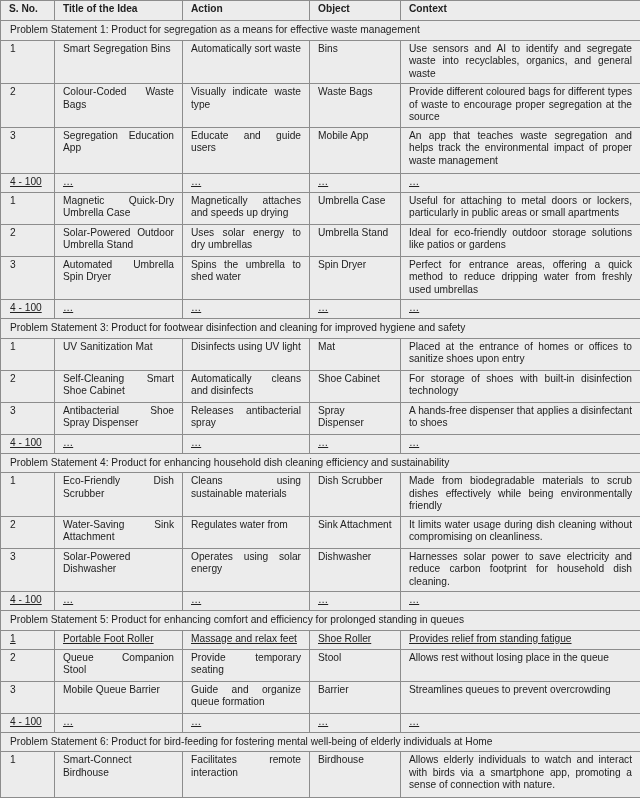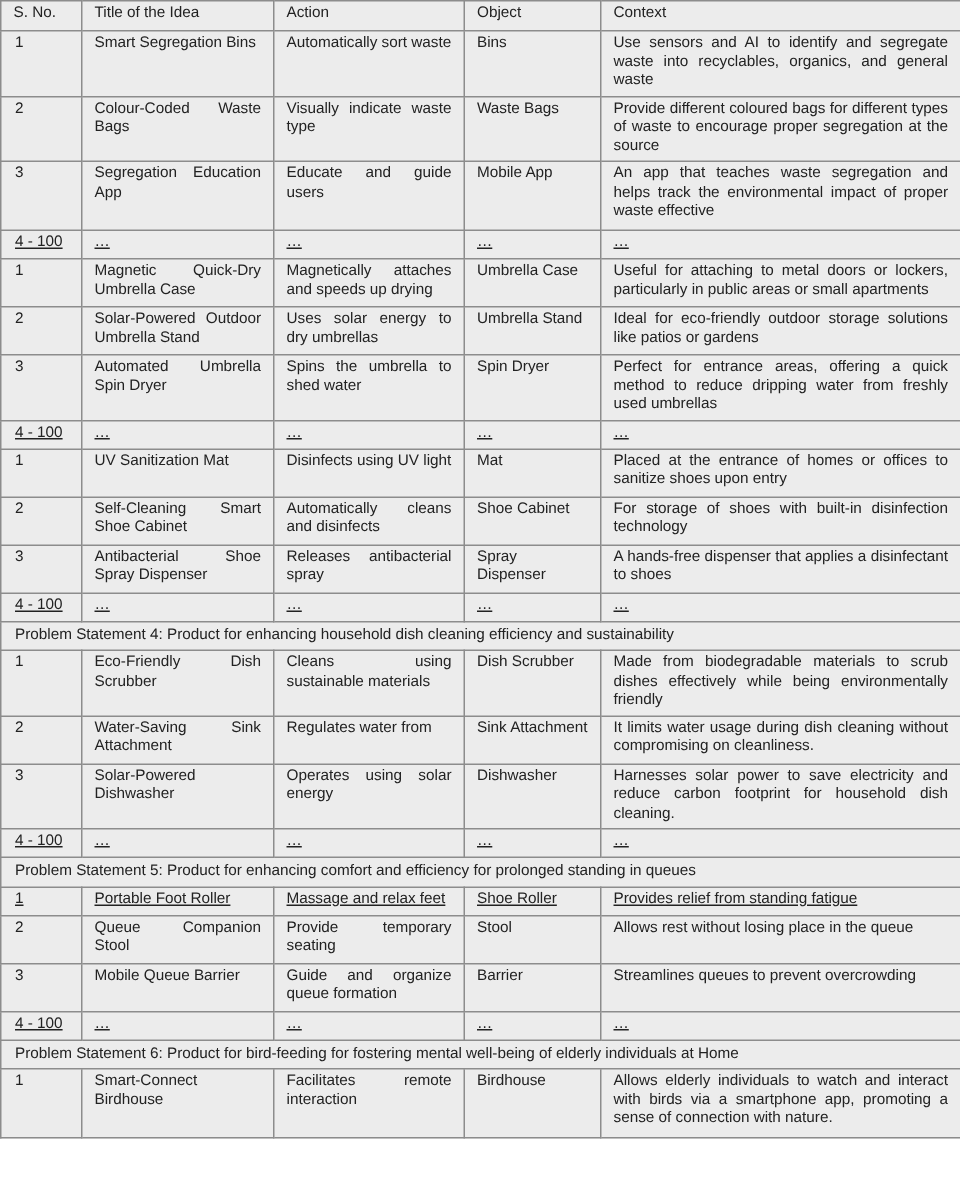--- a/index.html
+++ b/index.html
@@ -14,21 +14,21 @@
     line-height: 12.5px;
     color: #222;
   }
   td, th {
     border: 1px solid #8c8c8c;
     padding: 2px 8px 3px 8px;
     vertical-align: top;
     text-align: left;
     word-wrap: break-word;
   }
-  th { font-weight: normal; height: 14px; }
+  th { font-weight: bold; height: 14px; }
   td.sno { padding-left: 9px; }
   td.just { text-align: justify; }
   tr.ps td { padding: 3px 8px 3px 9px; }
   tr.r1 td { height: 26px; }
   tr.short td { height: 13px; text-decoration: underline; }
   tr.tall td { height: 40px; }
   col.c0 { width: 54px; }
   col.c1 { width: 128px; }
   col.c2 { width: 127px; }
   col.c3 { width: 91px; }
@@ -48,40 +48,43 @@
   <thead>
     <tr>
       <th>S. No.</th>
       <th>Title of the Idea</th>
       <th>Action</th>
       <th>Object</th>
       <th>Context</th>
     </tr>
   </thead>
   <tbody id="tbody">
+      <tr class="ps">
+        <td colspan="5">Problem Statement 1: Product for segregation as a means for effective waste management</td>
+      </tr>
       <tr class="r1">
         <td class="sno">1</td>
         <td class="just">Smart Segregation Bins</td>
         <td class="just">Automatically sort waste</td>
         <td>Bins</td>
         <td class="just">Use sensors and AI to identify and segregate waste into recyclables, organics, and general waste</td>
       </tr>
       <tr class="r1">
         <td class="sno">2</td>
         <td class="just">Colour-Coded Waste Bags</td>
         <td class="just">Visually indicate waste type</td>
         <td>Waste Bags</td>
         <td class="just">Provide different coloured bags for different types of waste to encourage proper segregation at the source</td>
       </tr>
       <tr class="tall">
         <td class="sno">3</td>
         <td class="just">Segregation Education App</td>
         <td class="just">Educate and guide users</td>
         <td>Mobile App</td>
-        <td class="just">An app that teaches waste segregation and helps track the environmental impact of proper waste effective</td>
+        <td class="just">An app that teaches waste segregation and helps track the environmental impact of proper waste management</td>
       </tr>
       <tr class="short">
         <td class="sno">4 - 100</td>
         <td class="just">…</td>
         <td class="just">…</td>
         <td>…</td>
         <td class="just">…</td>
       </tr>
       <tr class="r1">
         <td class="sno">1</td>
@@ -104,20 +107,23 @@
         <td>Spin Dryer</td>
         <td class="just">Perfect for entrance areas, offering a quick method to reduce dripping water from freshly used umbrellas</td>
       </tr>
       <tr class="short">
         <td class="sno">4 - 100</td>
         <td class="just">…</td>
         <td class="just">…</td>
         <td>…</td>
         <td class="just">…</td>
       </tr>
+      <tr class="ps">
+        <td colspan="5">Problem Statement 3: Product for footwear disinfection and cleaning for improved hygiene and safety</td>
+      </tr>
       <tr class="r1">
         <td class="sno">1</td>
         <td class="just">UV Sanitization Mat</td>
         <td class="just">Disinfects using UV light</td>
         <td>Mat</td>
         <td class="just">Placed at the entrance of homes or offices to sanitize shoes upon entry</td>
       </tr>
       <tr class="r1">
         <td class="sno">2</td>
         <td class="just">Self-Cleaning Smart Shoe Cabinet</td>

